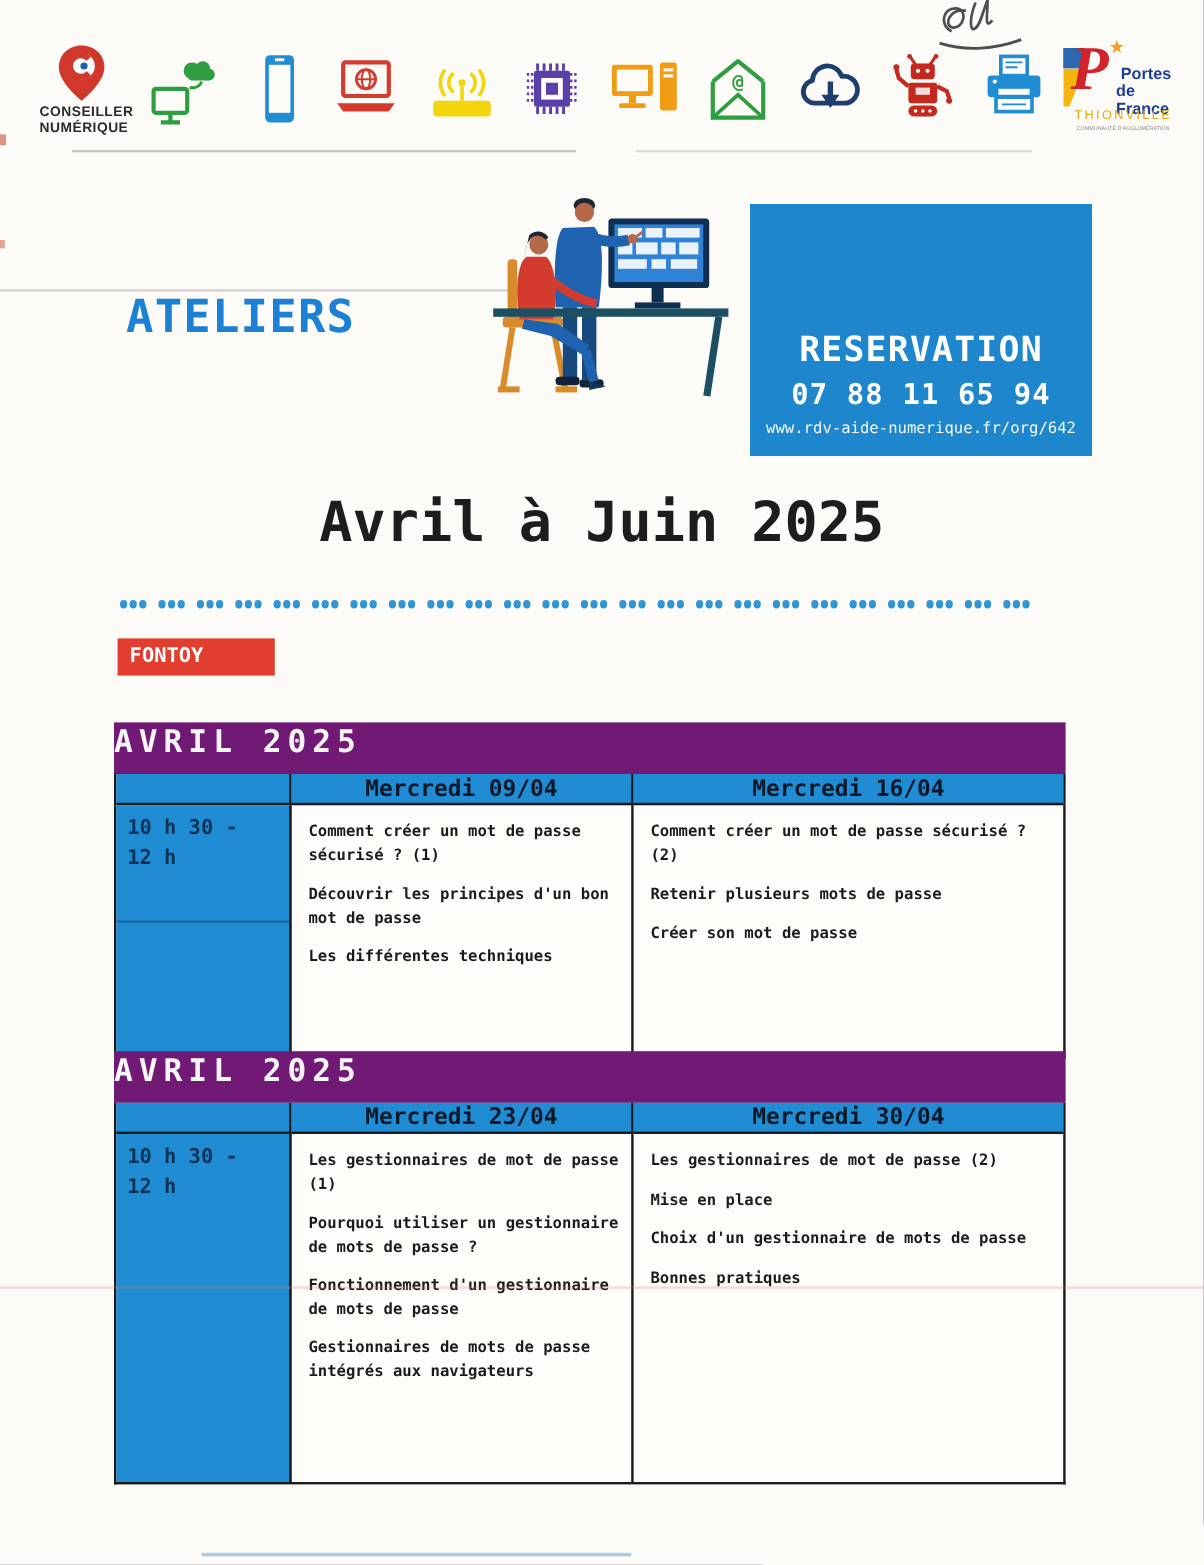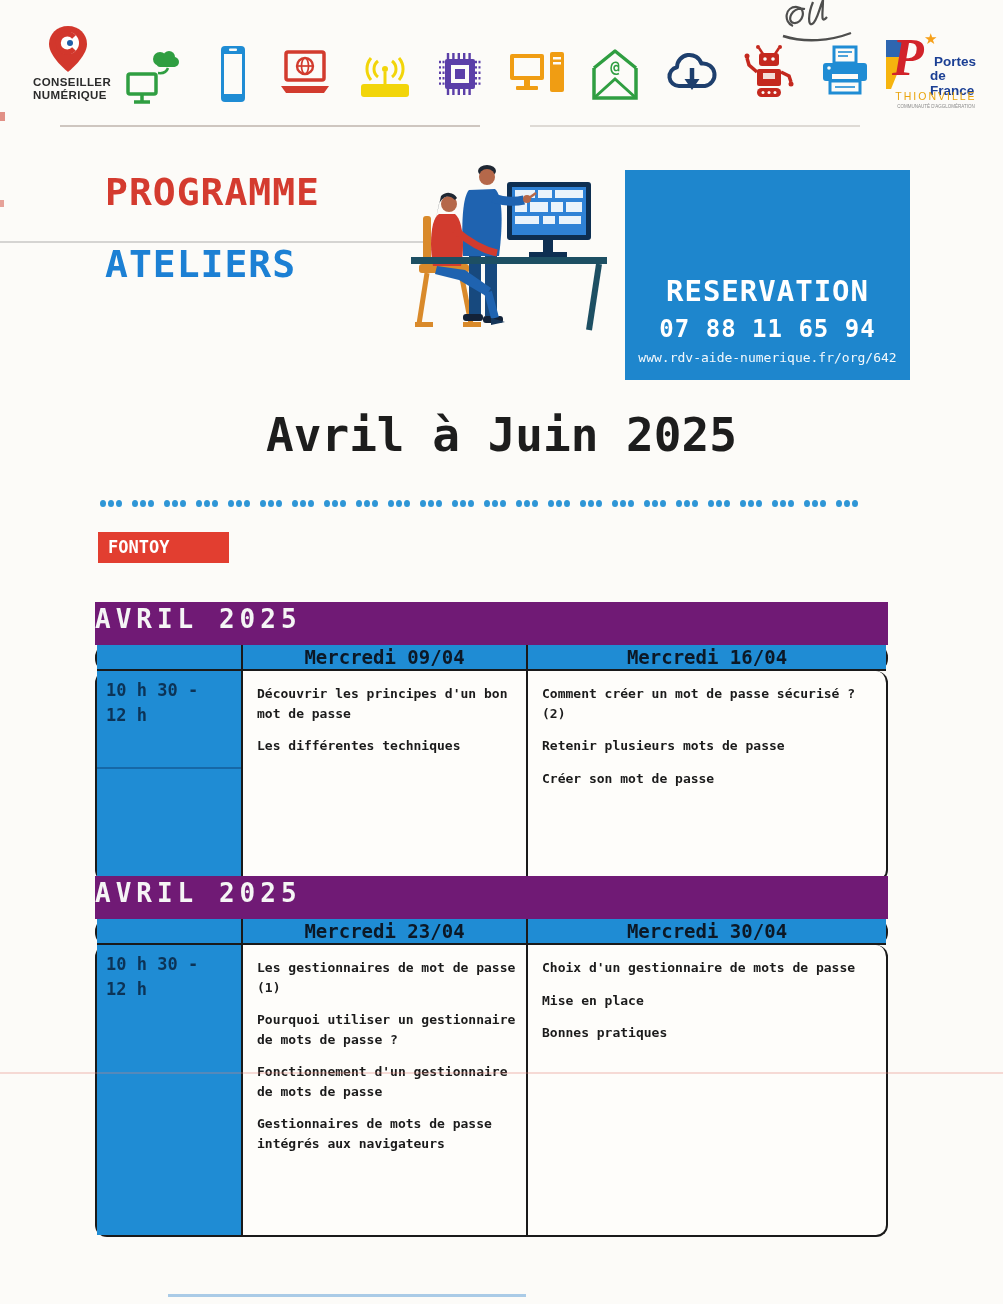--- a/index.html
+++ b/index.html
@@ -1,21 +1,21 @@
 <!DOCTYPE html>
 <html><head>
 <meta charset="utf-8">
 <style>
   html,body{margin:0;padding:0;background:#9a9a9a;}
   #page{position:relative;width:1003px;height:1304px;margin:0 auto;background:#fcfbf8;
         overflow:hidden;font-family:"DejaVu Sans Mono",monospace;color:#1b1b1b;}
   .abs{position:absolute;}
   
   .icon{position:absolute;}
-  .cn-logo{position:absolute;left:16px;top:24px;width:112px;height:82px;text-decoration:underline;}
+  .cn-logo{position:absolute;left:16px;top:36px;width:112px;height:82px;text-decoration:underline;}
   .cn-text{position:absolute;left:17px;top:52px;font-family:"Liberation Sans",sans-serif;
            font-weight:bold;font-size:11.5px;line-height:13px;letter-spacing:.4px;color:#2b2b2b;}
   .pdf-logo{position:absolute;left:884px;top:34px;width:104px;height:88px;font-family:"Liberation Sans",sans-serif;}
   .pdf-shape-blue{position:absolute;left:2px;top:6px;width:18px;height:17px;background:#2e66b0;}
   .pdf-shape-yellow{position:absolute;left:2px;top:23px;width:18px;height:32px;background:#f6b40e;
            clip-path:polygon(0 0,100% 0,28% 100%,0 100%);}
   .pdf-p{position:absolute;left:8px;top:-6px;font-family:"Liberation Serif",serif;font-style:italic;
            font-weight:bold;font-size:52px;color:#d2232a;}
   .pdf-star{position:absolute;left:40px;top:-4px;color:#f6a01a;font-size:15px;}
   .pdf-t1{position:absolute;left:50px;top:20px;font-weight:bold;font-size:13.5px;color:#1b3f94;}
@@ -39,21 +39,21 @@
   .period{position:absolute;left:0;top:408px;width:100%;text-align:center;font-weight:bold;font-size:46px;color:#1d1d1d;}
   .dots-row{position:absolute;left:100px;top:500px;display:flex;gap:10px;}
   .dot-group{display:flex;gap:2px;}
   .dot{width:6px;height:7px;border-radius:50%;}
   .fontoy{position:absolute;left:98px;top:532px;width:131px;height:31px;background:#e23e30;color:#fff;
            font-weight:bold;font-size:17px;line-height:31px;padding-left:10px;box-sizing:border-box;}
   
   .sched-table{position:absolute;left:95px;width:793px;}
   .month-bar{height:43px;background:#701a75;color:#f5f5f5;text-align:left;line-height:34px;
            font-weight:bold;font-size:26px;letter-spacing:5px;}
-  .grid-row{display:flex;border-left:2px solid #1a1a1a;border-right:2px solid #1a1a1a;box-sizing:border-box;border-radius:12px;}
+  .grid-row{display:flex;border-left:2px solid #1a1a1a;border-right:2px solid #1a1a1a;box-sizing:border-box;}
   .hdr-row{height:26px;}
   .cell{box-sizing:border-box;border-right:2px solid #1a1a1a;}
   .cell:last-child{border-right:none;}
   .col-time{width:146px;}
   .col-1{width:285px;}
   .col-2{flex:1;}
   .hdr-row .cell{background:#1f8cd4;border-bottom:2px solid #1a1a1a;text-align:center;
            font-weight:bold;font-size:19px;line-height:24px;color:#0c1826;}
   .body-row{border-bottom:2px solid #1a1a1a;background:#fefdfa;}
   .time-cell{background:#1f8cd4;color:#0c3356;font-weight:bold;font-size:17px;line-height:1.45;
@@ -214,21 +214,20 @@
     <div class="pdf-t3">THIONVILLE</div>
     <div class="pdf-t4">COMMUNAUTÉ D'AGGLOMÉRATION</div>
   </div>
 
   <div class="artifact" style="left:60px;top:125px;width:420px;height:2px;background:rgba(120,100,90,.35);"></div>
   <div class="artifact" style="left:530px;top:125px;width:330px;height:2px;background:rgba(120,100,90,.22);"></div>
   <div class="artifact" style="left:0;top:241px;width:430px;height:2px;background:rgba(140,140,140,.35);"></div>
   <div class="artifact" style="left:0;top:112px;width:5px;height:9px;background:rgba(207,74,58,.6);"></div>
   <div class="artifact" style="left:0;top:200px;width:4px;height:7px;background:rgba(207,74,58,.5);"></div>
 
-  <div class="headline h-red">PROGRAMME</div>
   <div class="headline h-blue">ATELIERS</div>
 
   <svg class="abs" style="left:403px;top:160px;" width="212" height="172" viewBox="0 0 212 172">
 
     <rect x="104" y="22" width="84" height="58" rx="3" fill="#0e2f52"></rect>
     <rect x="109" y="27" width="74" height="48" fill="#2f82d6"></rect>
     <rect x="112" y="30" width="20" height="8" fill="#eaf3fb"></rect>
       <rect x="135" y="30" width="14" height="8" fill="#eaf3fb"></rect>
     <rect x="152" y="30" width="28" height="8" fill="#eaf3fb"></rect>
     <rect x="112" y="42" width="12" height="10" fill="#eaf3fb"></rect>
@@ -409,20 +408,21 @@
       <div class="cell col-1">Mercredi 09/04</div>
       <div class="cell col-2">Mercredi 16/04</div>
     </div>
     <div class="grid-row body-row" style="height:211px;">
       <div class="cell col-time time-cell">
         <div>10 h 30 -</div>
         <div>12 h</div>
         <div class="time-divider"></div>
       </div>
       <div class="cell col-1 content-cell">
+        <p>Comment créer un mot de passe sécurisé ? (1)</p>
         <p>Découvrir les principes d'un bon mot de passe</p>
         <p>Les différentes techniques</p>
       </div>
       <div class="cell col-2 content-cell">
         <p>Comment créer un mot de passe sécurisé ? (2)</p>
         <p>Retenir plusieurs mots de passe</p>
         <p>Créer son mot de passe</p>
       </div>
     </div>
   </div>
@@ -439,22 +439,23 @@
         <div>10 h 30 -</div>
         <div>12 h</div>
       </div>
       <div class="cell col-1 content-cell">
         <p>Les gestionnaires de mot de passe (1)</p>
         <p>Pourquoi utiliser un gestionnaire de mots de passe ?</p>
         <p>Fonctionnement d'un gestionnaire de mots de passe</p>
         <p>Gestionnaires de mots de passe intégrés aux navigateurs</p>
       </div>
       <div class="cell col-2 content-cell">
+        <p>Les gestionnaires de mot de passe (2)</p>
+        <p>Mise en place</p>
         <p>Choix d'un gestionnaire de mots de passe</p>
-        <p>Mise en place</p>
         <p>Bonnes pratiques</p>
       </div>
     </div>
   </div>
 
   <div class="artifact" style="left:0;top:1072px;width:1003px;height:2px;background:rgba(225,130,120,.28);"></div>
 
   <div class="artifact" style="left:168px;top:1294px;width:358px;height:3px;background:rgba(70,145,210,.45);"></div>
 
 </div>

